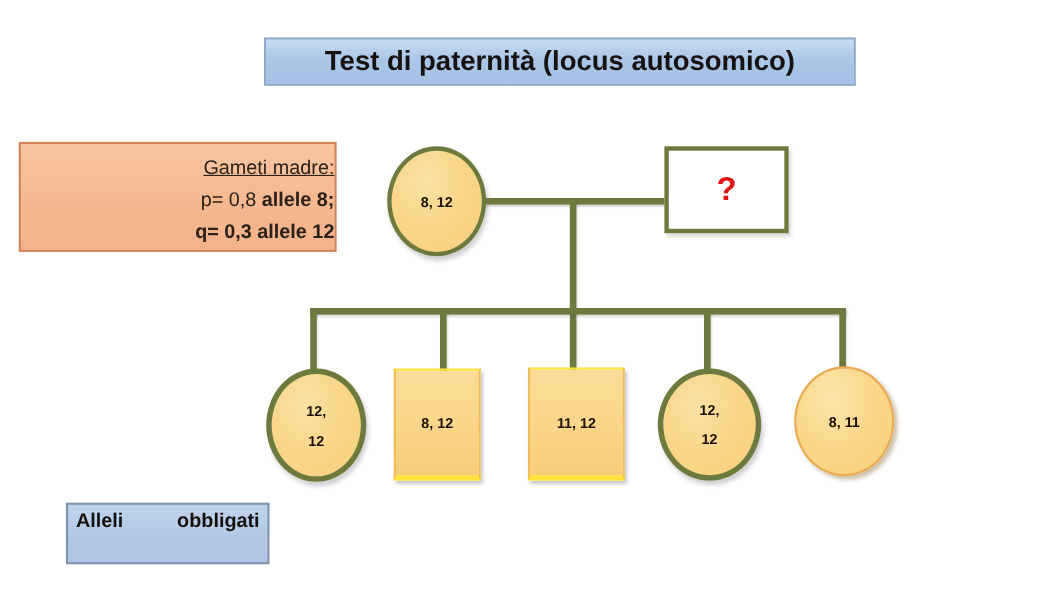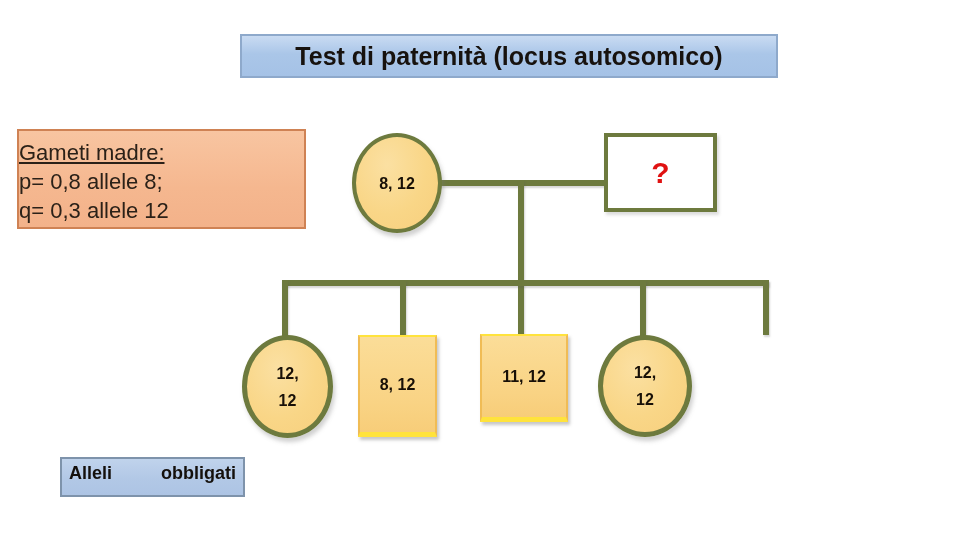--- a/index.html
+++ b/index.html
@@ -26,42 +26,42 @@
   }
 
   
   .gametes-box {
     position: absolute;
     left: 17px; top: 129px;
     width: 289px; height: 100px;
     background: linear-gradient(#f8c5a1 0%, #f5b78f 60%, #f3b28a 100%);
     border: 2px solid #cf8254;
     color: #2b2118;
-    font-size: 22px;
-    text-align: left;
+    font-size: 18px;
+    text-align: right;
     padding-top: 7px;
     line-height: 29px;
   }
   .gametes-box .u { text-decoration: underline; }
-  .gametes-box .b { font-weight: normal; }
+  .gametes-box .b { font-weight: bold; }
 
   
   .pline {
     position: absolute;
     background: #6d7a3e;
     box-shadow: 1px 2px 2px rgba(90,90,90,0.25);
   }
 
   
   .shape {
     position: absolute;
     display: flex; align-items: center; justify-content: center;
     text-align: center;
     font-weight: bold; color: #181007;
-    font-size: 16px; line-height: 27px;
+    font-size: 13px; line-height: 27px;
   }
   .circle-green {
     border-radius: 50%;
     background: radial-gradient(ellipse at 38% 30%, #fbe0a2 0%, #f9d687 55%, #f7cf7d 100%);
     border: 5px solid #6d7a3e;
     box-shadow: 2px 4px 4px rgba(120,120,120,0.35);
   }
   .circle-gold {
     border-radius: 50%;
     background: radial-gradient(ellipse at 38% 28%, #fce4a8 0%, #f9d687 55%, #f7cf7d 100%);
@@ -89,21 +89,21 @@
   .mother-circle {
     left: 352px; top: 133px;
     width: 90px; height: 100px;
     border-width: 4px;
   }
 
   
   .alleles-box {
     position: absolute;
     left: 60px; top: 457px;
-    width: 185px; height: 40px;
+    width: 185px; height: 56px;
     background: linear-gradient(#c0d3ec 0%, #b2c8e6 55%, #adc4e4 100%);
     border: 2px solid #7e93ab;
     color: #14100c;
     font-weight: bold;
     font-size: 18px;
     line-height: 24px;
     padding: 2px 7px;
   }
   .alleles-box .jline { text-align: justify; text-align-last: justify; }
 </style>
@@ -139,29 +139,32 @@
     <span>
       <span>12,</span><br>
       <span>12</span>
     </span>
   </div>
 
   <div class="shape square-gold" style="left:358px; top:335px; width:79px; height:102px;">
     <span>8, 12</span>
   </div>
 
-  <div class="shape square-gold" style="left:480px; top:334px; width:88px; height:88px;">
+  <div class="shape square-gold" style="left:480px; top:334px; width:88px; height:103px;">
     <span>11, 12</span>
   </div>
 
   <div class="shape circle-green" style="left:598px; top:335px; width:94px; height:102px;">
     <span>
       <span>12,</span><br>
       <span>12</span>
     </span>
   </div>
 
+  <div class="shape circle-gold" style="left:722px; top:333px; width:91px; height:100px;">
+    <span>8, 11</span>
+  </div>
 
   <div class="alleles-box">
     <div class="jline">Alleli obbligati</div>
   </div>
 
 </div>
 
 </body></html>

